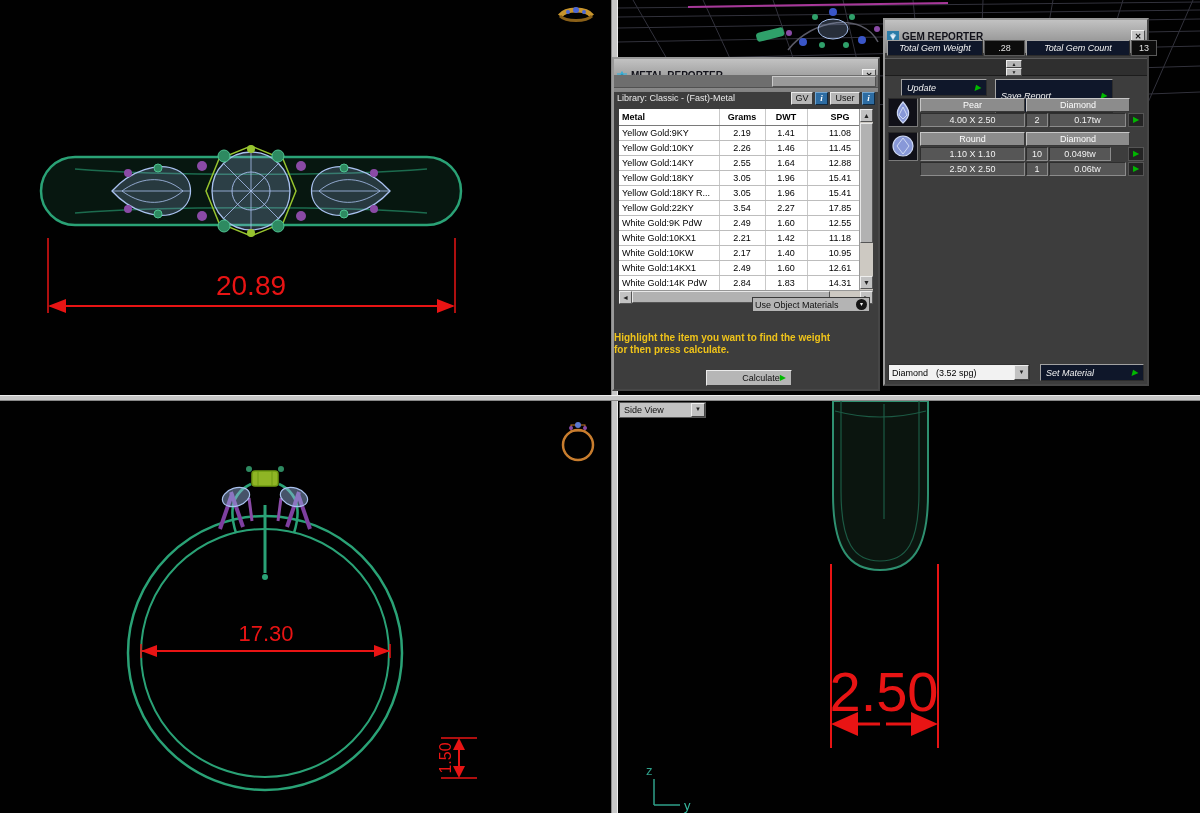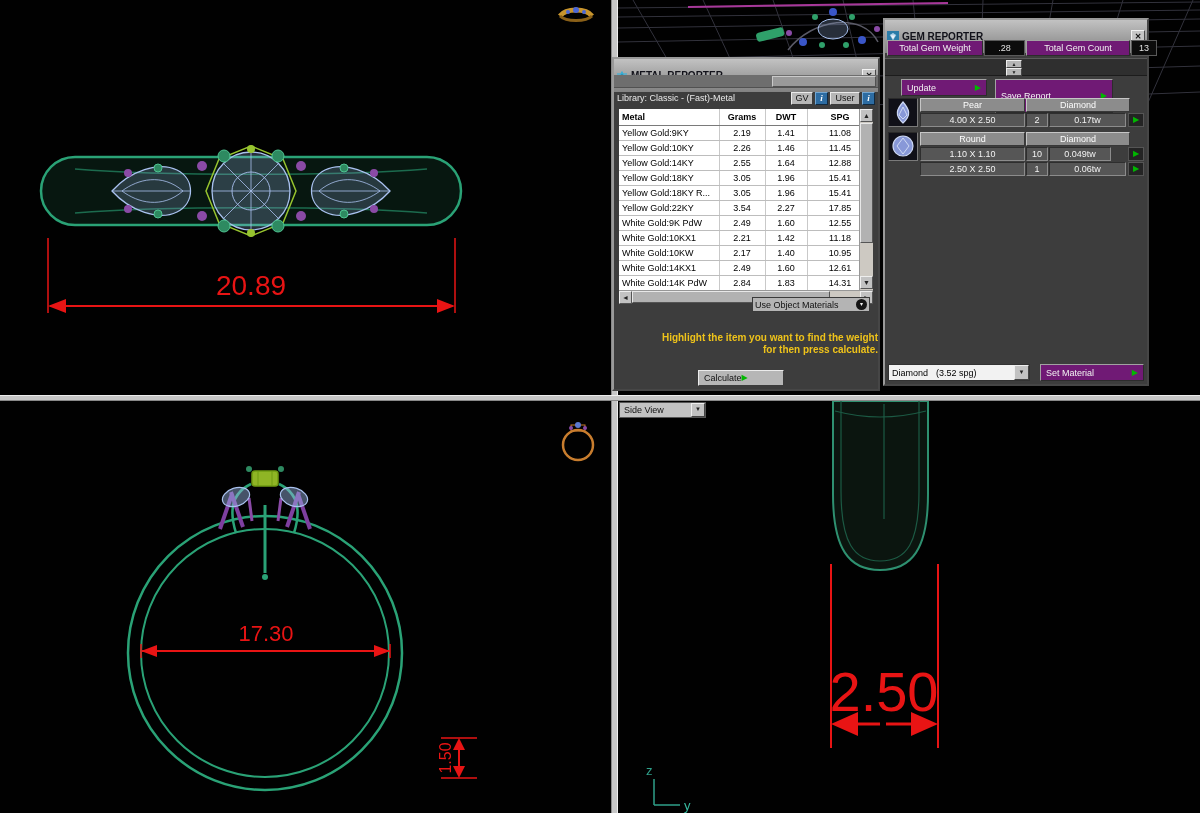--- a/index.html
+++ b/index.html
@@ -20,22 +20,22 @@
   
   .panel{position:absolute;z-index:5;background:#3d3d3d;border:2px outset #9a9a9a;}
   .titlebar{position:absolute;left:0;top:0;right:0;height:33px;background:linear-gradient(#c2c2c2,#828282);
             display:flex;align-items:center;gap:3px;padding:0 2px;font-weight:bold;font-size:10px;color:#12121a;}
   .tb-icon{width:12px;height:12px;flex:0 0 auto;}
   .close-btn{margin-left:auto;width:14px;height:13px;background:#c6c6c6;border:1px solid;
              border-color:#f2f2f2 #4a4a4a #4a4a4a #f2f2f2;font-size:8px;line-height:11px;text-align:center;
              color:#111;font-weight:bold;}
   .btn{background:#b6b6b6;border:1px solid;border-color:#ebebeb #3c3c3c #3c3c3c #ebebeb;color:#111;
        font-size:9px;display:flex;align-items:center;justify-content:center;}
-  .btn-dark{background:#701a75;border:1px solid;border-color:#a2a2a2 #2c2c2c #2c2c2c #a2a2a2;color:#f2f2f2;
-            font-size:9px;display:flex;align-items:center;}
+  .btn-dark{background:#0f172a;border:1px solid;border-color:#a2a2a2 #2c2c2c #2c2c2c #a2a2a2;color:#f2f2f2;
+            font-size:9px;display:flex;align-items:center;font-style:italic;}
   .play{color:#00b800;font-size:8px;line-height:1;}
   .dd-btn{width:14px;height:13px;background:#c2c2c2;border:1px solid;border-color:#eee #444 #444 #eee;
           font-size:6px;text-align:center;line-height:11px;color:#222;}
 
   
   #metal-weights{left:612px;top:57px;width:268px;height:334px;}
   .mw-strip{position:absolute;top:16px;left:0;right:0;height:13px;background:#6e6e6e;border-bottom:1px solid #515151;}
   .mw-strip-seg{position:absolute;right:2px;top:1px;width:104px;height:11px;background:#9a9a9a;
                 border:1px solid;border-color:#cacaca #515151 #515151 #cacaca;}
   .mw-lib{position:absolute;top:30px;left:0;right:0;height:18px;display:flex;align-items:center;
@@ -57,23 +57,23 @@
   .vscroll .sbtn{left:0;}
   .vthumb{position:absolute;left:0;top:14px;width:13px;height:120px;background:#b2b2b2;border:1px solid;
           border-color:#e8e8e8 #555 #555 #e8e8e8;}
   .hscroll{position:absolute;left:0;bottom:0;width:254px;height:13px;background:#cdc9c2;border-top:1px solid #979797;}
   .hthumb{position:absolute;left:13px;top:0;width:198px;height:12px;background:#b2b2b2;border:1px solid;
           border-color:#e8e8e8 #555 #555 #e8e8e8;}
   .mw-dd{position:absolute;top:238px;left:138px;width:118px;height:15px;background:#b4b4b4;border:1px solid #3a3a3a;
          display:flex;align-items:center;font-size:9px;color:#111;padding:0 2px;white-space:nowrap;}
   .dd-circle{margin-left:auto;width:11px;height:11px;border-radius:50%;background:#141414;color:#eee;
              font-size:6px;text-align:center;line-height:10px;flex:0 0 auto;}
-  .mw-hint{position:absolute;top:273px;left:0;right:0;text-align:right;color:#efc31a;font-weight:bold;
+  .mw-hint{position:absolute;top:273px;left:0;right:0;text-align:left;color:#efc31a;font-weight:bold;
            font-size:10px;line-height:12px;}
-  .mw-calc{position:absolute;top:311px;left:84px;width:86px;height:16px;padding:0 5px;justify-content:flex-start;}
+  .mw-calc{position:absolute;top:311px;left:92px;width:86px;height:16px;padding:0 5px;justify-content:flex-end;}
 
   
   #gem-reporter{left:883px;top:18px;width:266px;height:368px;}
   .gr-stats{position:absolute;top:20px;left:2px;height:16px;display:flex;gap:1px;}
   .gr-val{background:#0c0c0c;color:#e2e2e2;font-size:9px;display:flex;align-items:center;justify-content:center;
           border:1px solid #5a5a5a;}
   .gr-spin-strip{position:absolute;top:38px;left:0;right:0;height:18px;background:#2f2f2f;
                  border-top:1px solid #5a5a5a;border-bottom:1px solid #1c1c1c;}
   .spin-btn{position:absolute;left:121px;width:16px;height:8px;background:#b6b6b6;border:1px solid;
             border-color:#eee #444 #444 #eee;font-size:5px;line-height:6px;text-align:center;color:#222;}

